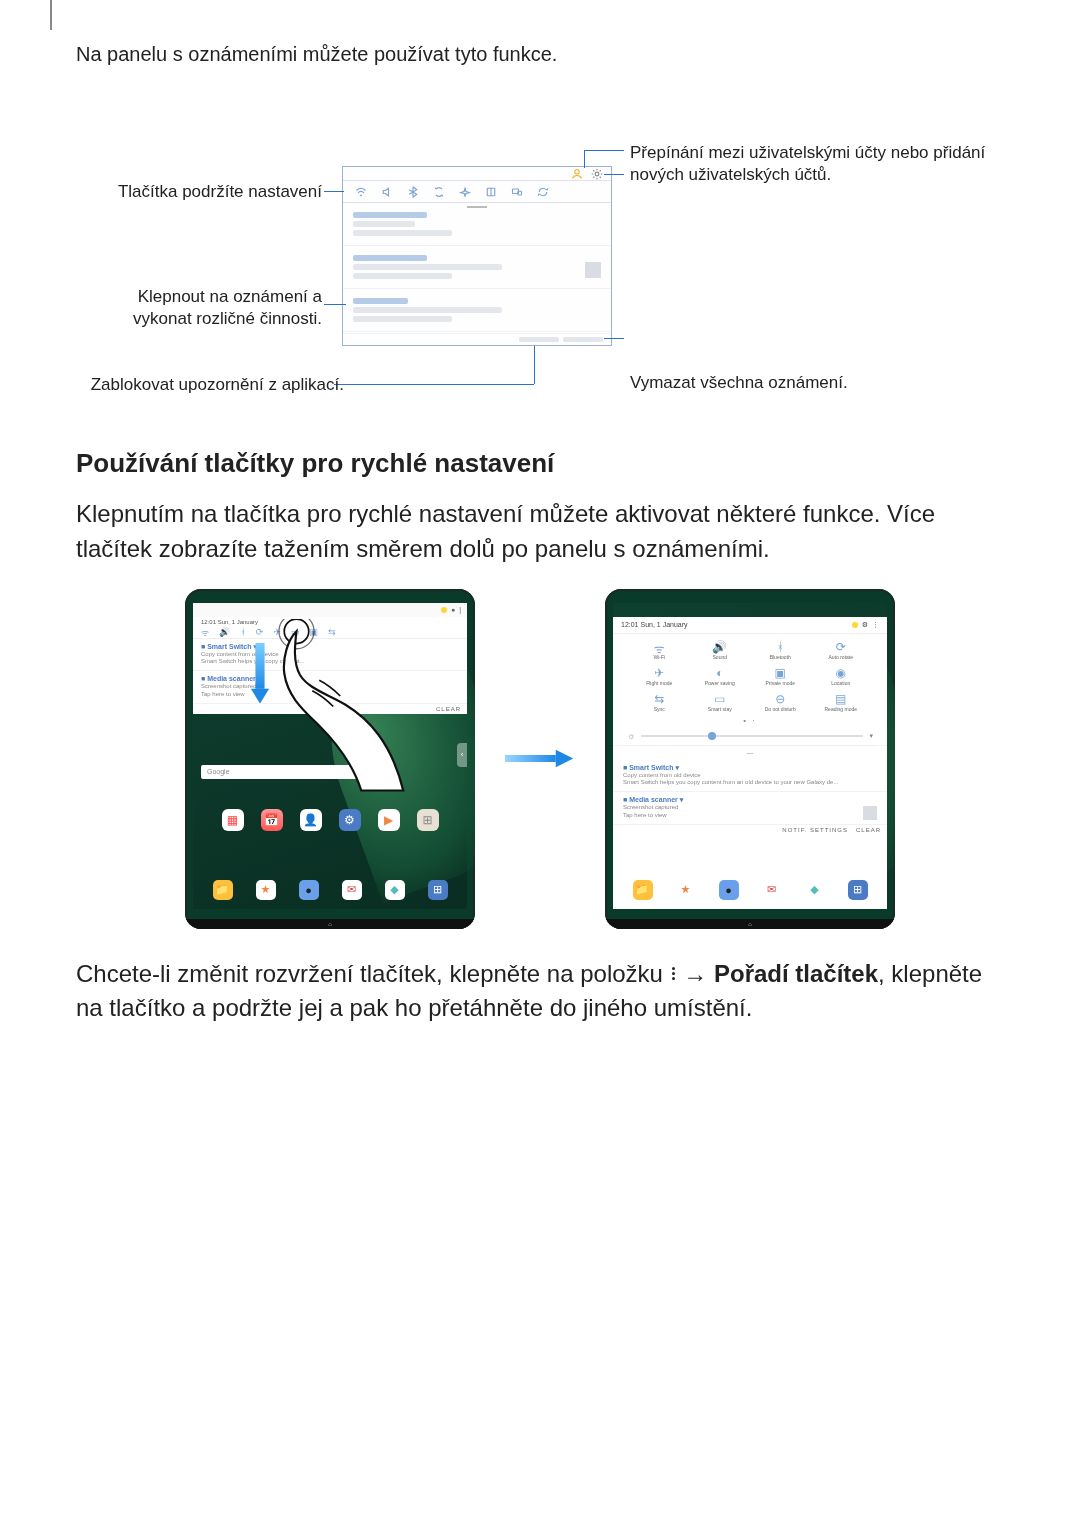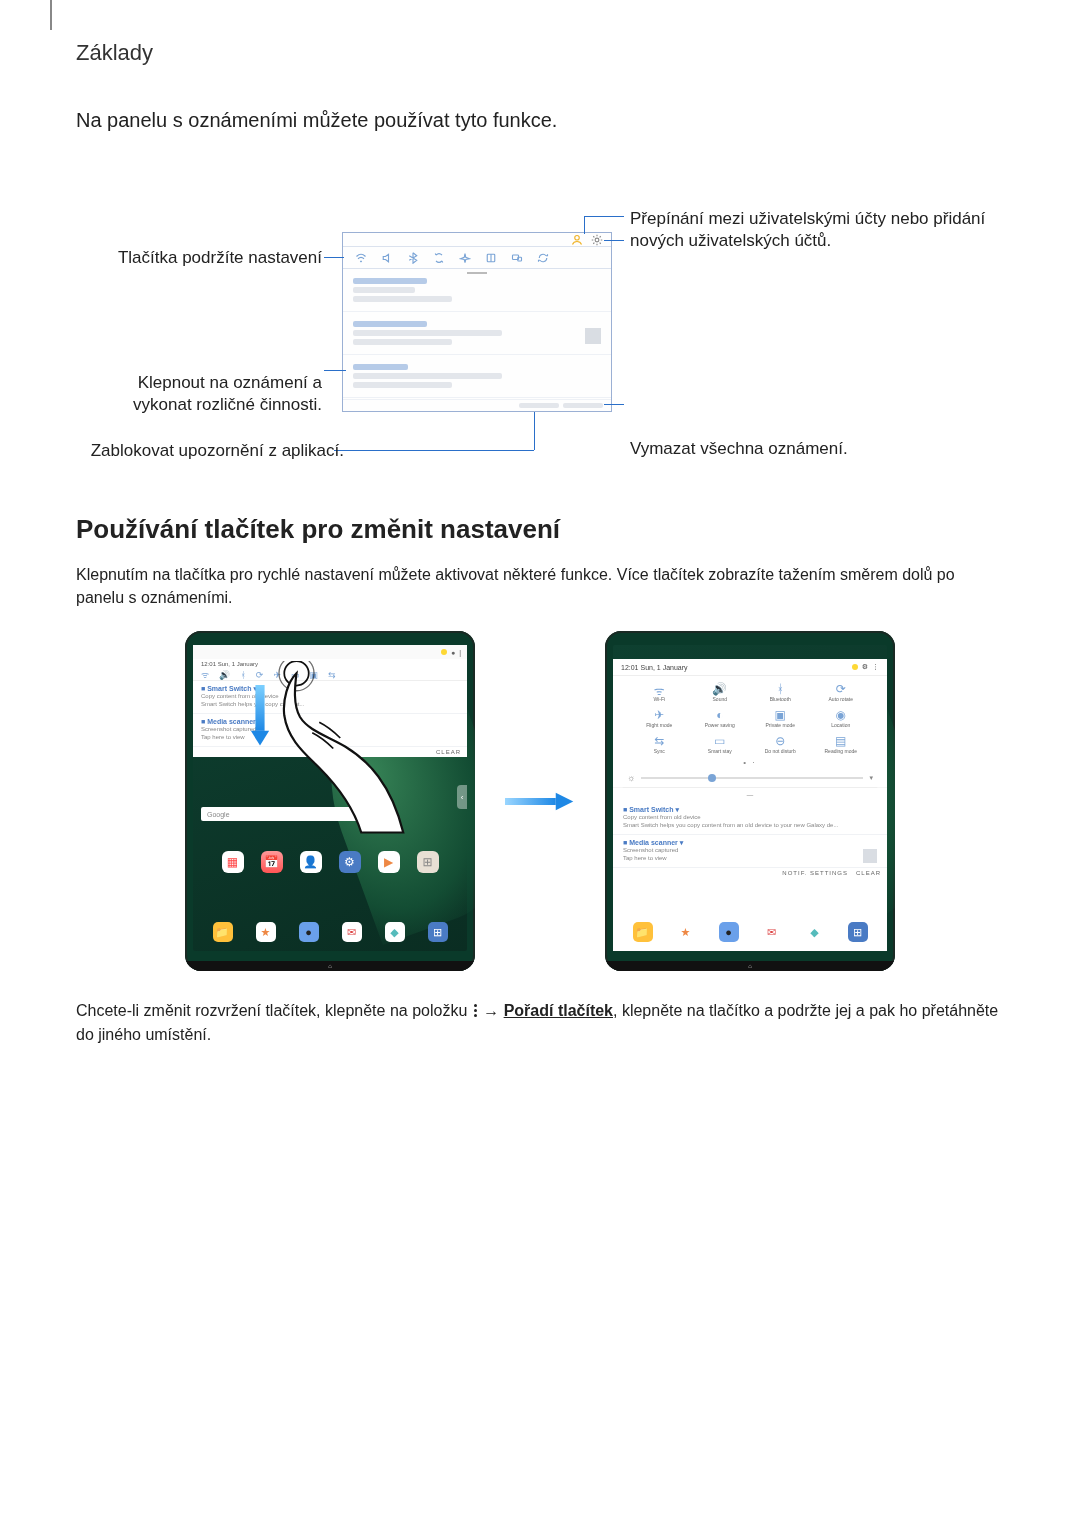--- a/index.html
+++ b/index.html
@@ -112,25 +112,25 @@
     .callout.right { left: 554px; width: 360px; margin-top: 44px; }
     .callout.left  { text-align: right; }
     .callout b { font-weight: 700; }
 
     .h2 {
       font-size: 26px;
       font-weight: 700;
       margin-bottom: 18px;
     }
     .para {
-      font-size: 16px;
+      font-size: 24px;
       line-height: 1.45;
       margin-bottom: 18px;
     }
-    .para .bold, .para b { font-weight: 700; text-decoration: underline; }
+    .para .bold, .para b { font-weight: 700; }
     .more-icon {
       display: inline-flex;
       flex-direction: column;
       gap: 2px;
       vertical-align: middle;
       margin: 0 2px;
       position: relative;
       top: -2px;
     }
     .more-icon span {
@@ -282,21 +282,20 @@
     .hdr-icon.user { right: 28px; color:#f0b429;}
     .hdr-icon.gear { right: 8px; color:#888;}
     .hdr-icon svg, .qs-icon svg { stroke: currentColor; fill: none; stroke-width: 1.5;}
   </style>
 </head>
 <body>
 
 <div class="page-edge"></div>
 
 <div class="content">
-  <div class="chapter">Základy</div>
   <div class="intro">Na panelu s oznámeními můžete používat tyto funkce.</div>
 
   <div class="diagram-area">
 
     <div class="panel-mock">
       <div class="panel-header">
         <span class="hdr-icon user">
           <svg viewBox="0 0 16 16">
               <circle cx="8" cy="5" r="3"></circle>
               <path d="M2 14c1-3 4-4 6-4s5 1 6 4"></path>
@@ -384,28 +383,28 @@
     <div class="hline" style="left:248px; top:93px; width:20px;"></div>
 
     <div class="hline" style="left:248px; top:206px; width:22px;"></div>
 
     <div class="hline" style="left:528px; top:240px; width:20px;"></div>
 
     <div class="vline" style="left:458px; top:248px; height:38px;"></div>
     <div class="hline" style="left:258px; top:286px; width:200px;"></div>
 
     <div class="callout left" style="left:0; top:83px; width:246px;">Tlačítka podržíte nastavení</div>
-    <div class="callout left" style="left:0; top:188px; width:246px;margin-top:20px;">Klepnout na oznámení a vykonat rozličné činnosti.</div>
+    <div class="callout left" style="left:0; top:188px; width:246px;">Klepnout na oznámení a vykonat rozličné činnosti.</div>
     <div class="callout left" style="left:12px; top:276px; width:256px;">Zablokovat upozornění z aplikací.</div>
 
     <div class="callout right" style="top:0px;">Přepínání mezi uživatelskými účty nebo přidání nových uživatelských účtů.</div>
     <div class="callout right" style="top:230px;">Vymazat všechna oznámení.</div>
   </div>
 
-  <div class="h2">Používání tlačítek pro změnit nastavení</div>
+  <div class="h2">Používání tlačítky pro rychlé nastavení</div>
   <div class="para">Klepnutím na tlačítka pro rychlé nastavení můžete aktivovat některé funkce. Více tlačítek zobrazíte tažením směrem dolů po panelu s oznámeními.</div>
 
   <div class="screenshots">
 
     <div class="tablet">
       <div class="tablet-inner">
         <div class="wallpaper-leaf"></div>
         <div class="status-strip">
           <span class="dot-y"></span>
             <span>●</span>

